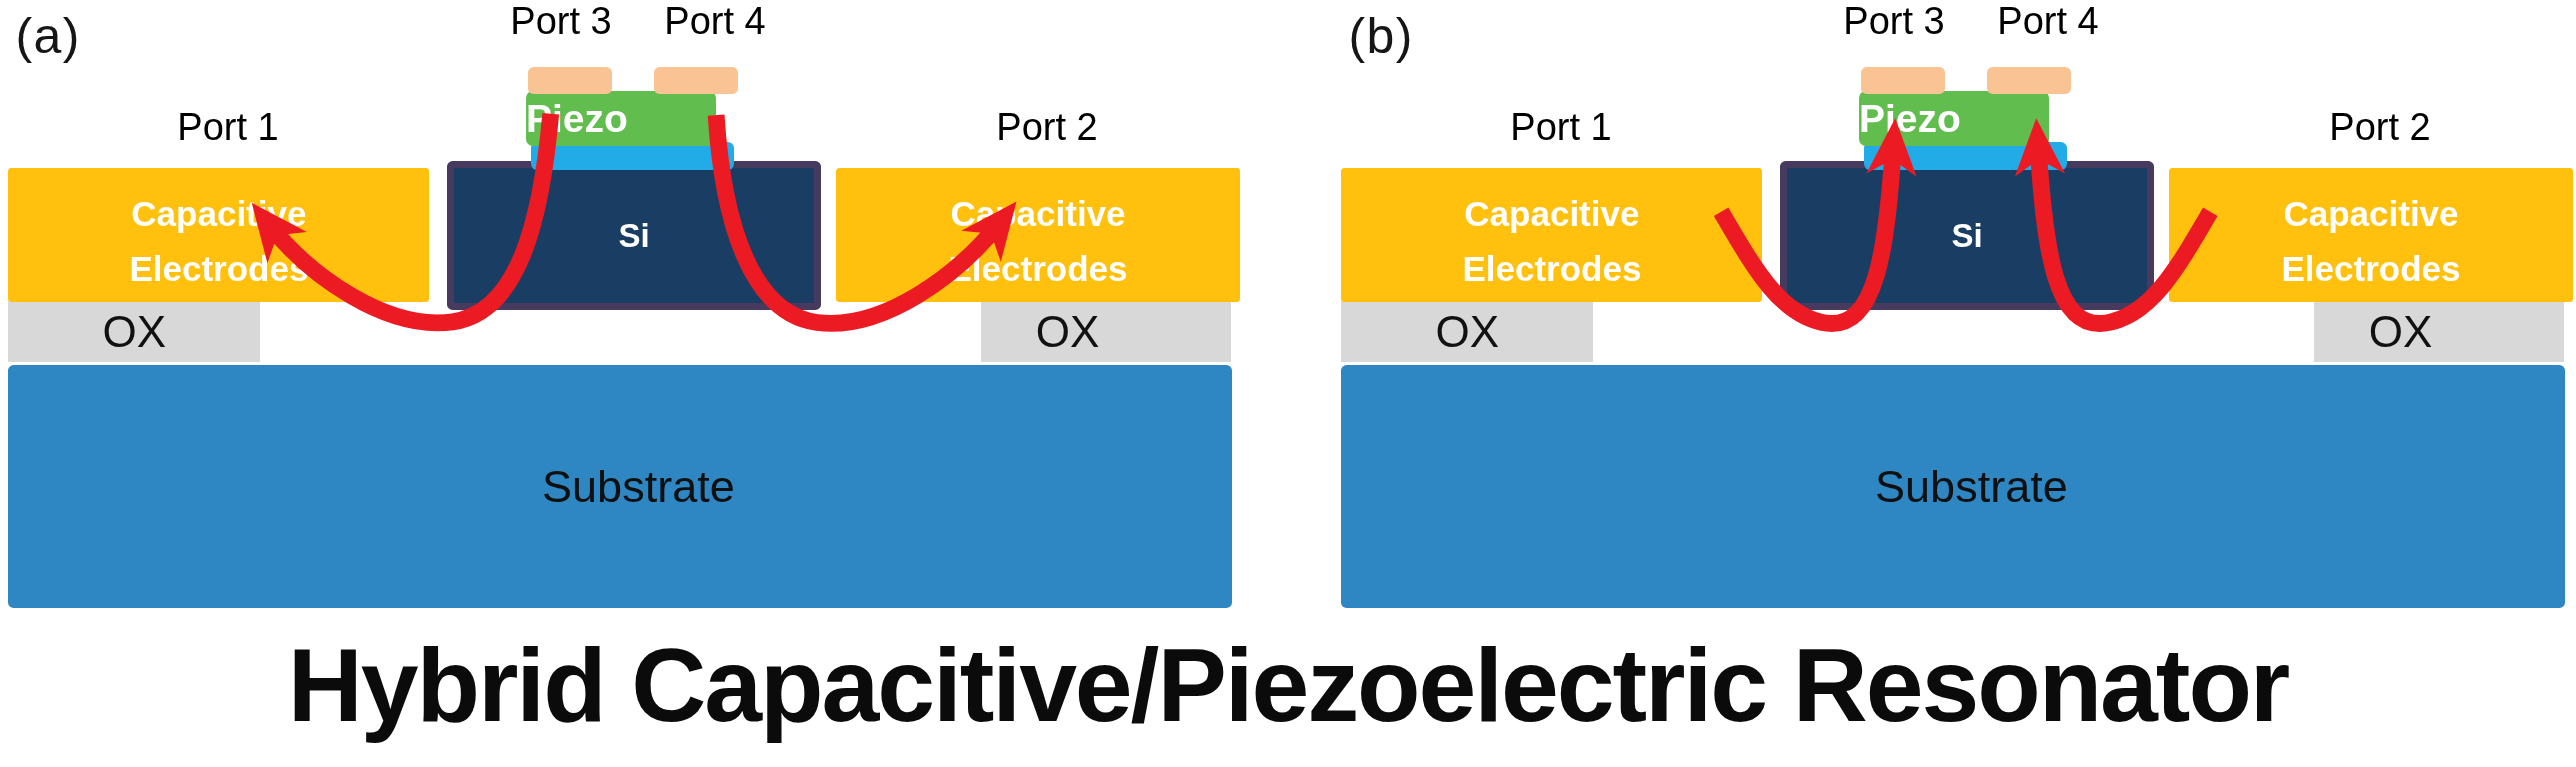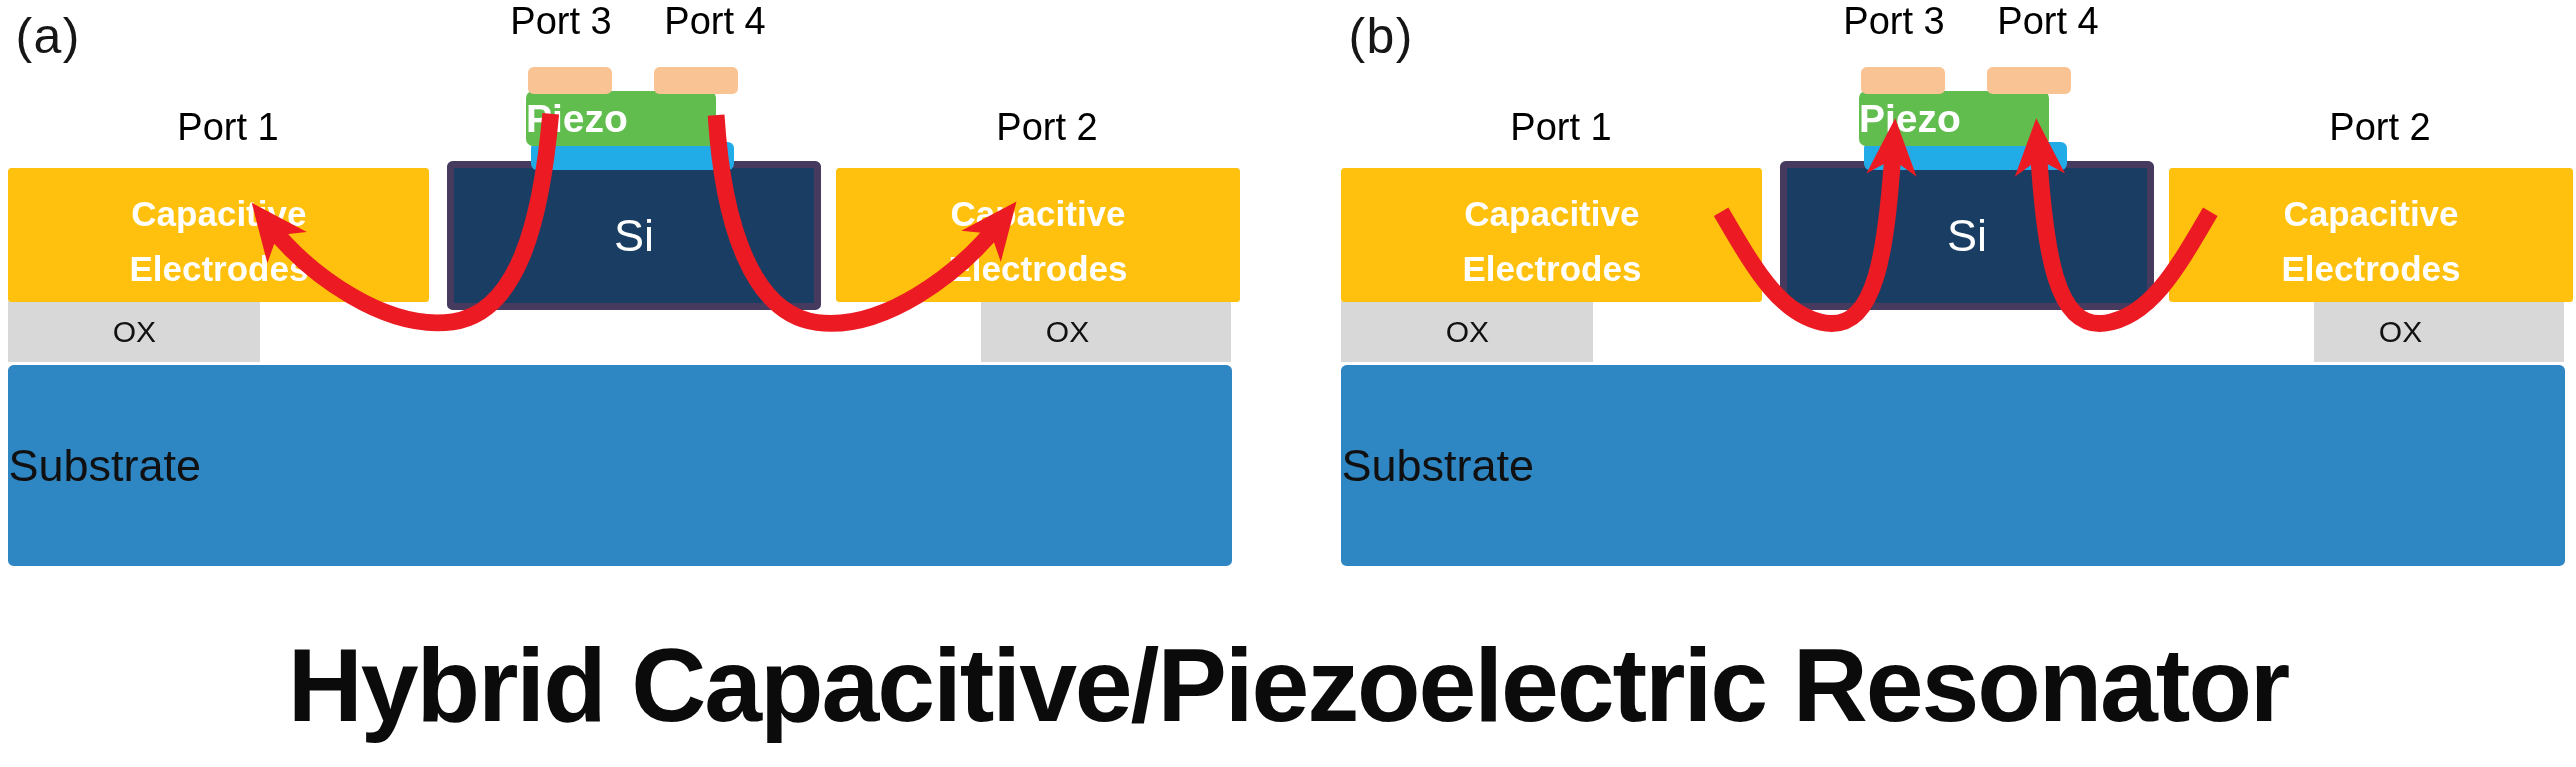--- a/index.html
+++ b/index.html
@@ -15,29 +15,29 @@
   .port-side{top:106px;}
 
   .block{position:absolute;box-sizing:border-box;}
   .peach{top:67px;width:84px;height:27px;border-radius:5.6px;background:var(--top-electrode-peach);}
   .piezo{left:526px;top:91px;width:190px;height:55px;border-radius:7px;background:var(--piezo-green);
          display:flex;align-items:center;justify-content:flex-start;}
   .piezo-text{color:#fff;font-size:39px;font-weight:700;}
   .cyan{left:531px;top:142px;width:203px;height:28px;border-radius:6.3px;background:var(--oxide-cyan);}
   .si{left:447px;top:161px;width:374px;height:149px;border-radius:5.6px;background:var(--si-navy);
       border:7px solid var(--si-border-purple);display:flex;align-items:center;justify-content:center;}
-  .si-text{color:#fff;font-size:45px;font-weight:400;}
+  .si-text{color:#fff;font-size:33px;font-weight:700;}
   .yellow{top:168px;height:134px;border-radius:3.5px;background:var(--electrode-yellow);
           display:flex;flex-direction:column;align-items:center;justify-content:center;padding-top:12.6px;}
   .yellow .line{color:#fff;font-size:35px;font-weight:700;line-height:1.58;white-space:nowrap;}
   .ox{top:301px;height:61px;background:var(--ox-gray);display:flex;align-items:center;justify-content:center;}
-  .ox-text{color:#111;font-size:30px;font-weight:500;}
+  .ox-text{color:#111;font-size:44px;font-weight:500;}
   .ox-right{padding-right:77px;box-sizing:border-box;}
-  .substrate{left:8.4px;top:365px;width:1224px;height:201px;border-radius:5.6px;background:var(--substrate-blue);
-             display:flex;align-items:center;justify-content:flex-start;}
+  .substrate{left:8.4px;top:365px;width:1224px;height:243px;border-radius:5.6px;background:var(--substrate-blue);
+             display:flex;align-items:center;justify-content:center;padding-left:36px;}
   .substrate-text{color:#101010;font-size:45px;font-weight:500;}
 
   .arrow-layer{position:absolute;left:0;top:0;width:1243px;height:624px;pointer-events:none;}
   .arrow{stroke:var(--arrow-red);stroke-width:24px;fill:none;}
   .arrow-head{fill:var(--arrow-red);}
 
   .fig-title{position:absolute;left:0;top:626px;width:2576px;text-align:center;
              font-size:104px;font-weight:800;letter-spacing:-2.1px;color:#0b0b0b;white-space:nowrap;}
 </style>
 </head>

